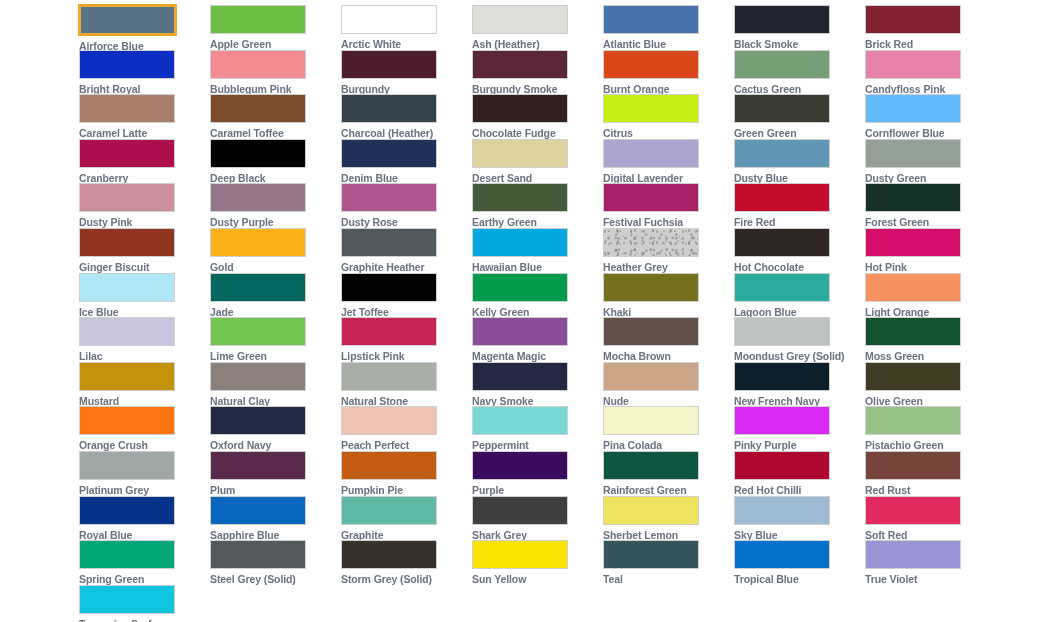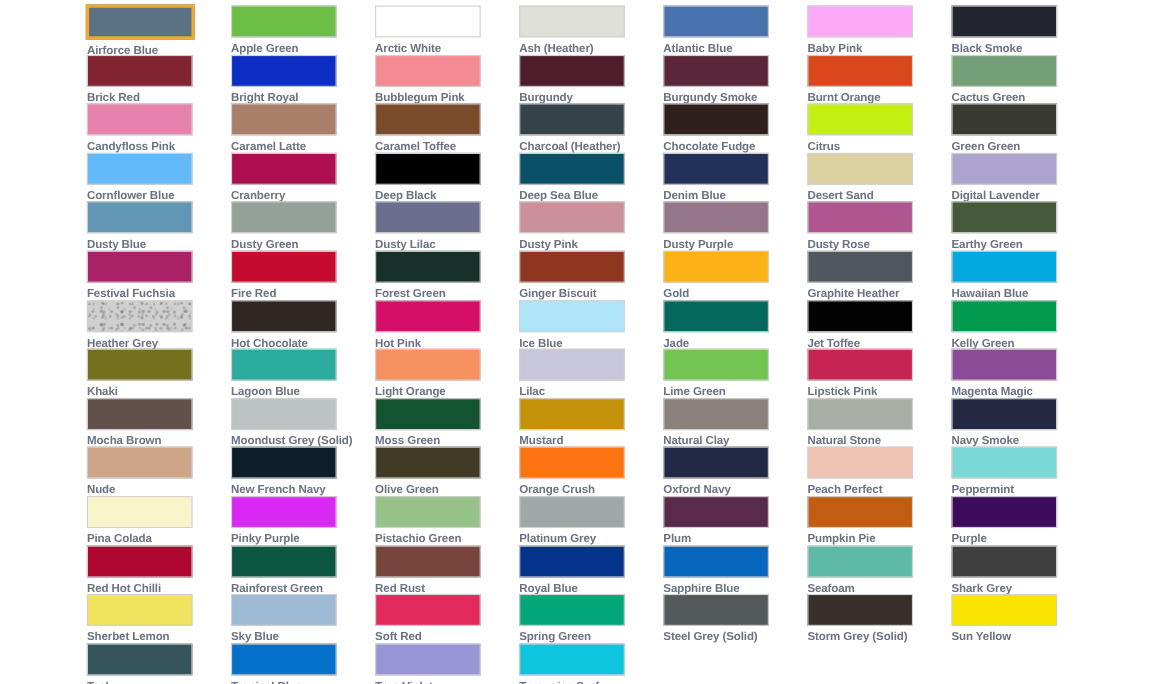--- a/index.html
+++ b/index.html
@@ -65,46 +65,43 @@
 </style>
 </head>
 <body>
 
 <div id="swatch-grid">
     <div class="swatch-cell selected"><span class="swatch-chip" style="background-color: rgb(90, 115, 132);"></span><span class="swatch-label">Airforce Blue</span></div>
     <div class="swatch-cell"><span class="swatch-chip" style="background-color: rgb(108, 190, 69);"></span><span class="swatch-label">Apple Green</span></div>
     <div class="swatch-cell"><span class="swatch-chip" style="background-color: rgb(255, 255, 255);"></span><span class="swatch-label">Arctic White</span></div>
     <div class="swatch-cell"><span class="swatch-chip" style="background-color: rgb(222, 223, 216);"></span><span class="swatch-label">Ash (Heather)</span></div>
     <div class="swatch-cell"><span class="swatch-chip" style="background-color: rgb(72, 114, 173);"></span><span class="swatch-label">Atlantic Blue</span></div>
-    <div class="swatch-cell"><span class="swatch-chip" style="background-color: rgb(252, 170, 247);"></span><span class="swatch-label">Baby Pink</span></div>
     <div class="swatch-cell"><span class="swatch-chip" style="background-color: rgb(34, 37, 47);"></span><span class="swatch-label">Black Smoke</span></div>
     <div class="swatch-cell"><span class="swatch-chip" style="background-color: rgb(130, 35, 50);"></span><span class="swatch-label">Brick Red</span></div>
     <div class="swatch-cell"><span class="swatch-chip" style="background-color: rgb(13, 46, 194);"></span><span class="swatch-label">Bright Royal</span></div>
     <div class="swatch-cell"><span class="swatch-chip" style="background-color: rgb(244, 139, 146);"></span><span class="swatch-label">Bubblegum Pink</span></div>
     <div class="swatch-cell"><span class="swatch-chip" style="background-color: rgb(79, 28, 44);"></span><span class="swatch-label">Burgundy</span></div>
     <div class="swatch-cell"><span class="swatch-chip" style="background-color: rgb(91, 38, 57);"></span><span class="swatch-label">Burgundy Smoke</span></div>
     <div class="swatch-cell"><span class="swatch-chip" style="background-color: rgb(217, 72, 28);"></span><span class="swatch-label">Burnt Orange</span></div>
     <div class="swatch-cell"><span class="swatch-chip" style="background-color: rgb(117, 160, 119);"></span><span class="swatch-label">Cactus Green</span></div>
     <div class="swatch-cell"><span class="swatch-chip" style="background-color: rgb(230, 130, 171);"></span><span class="swatch-label">Candyfloss Pink</span></div>
     <div class="swatch-cell"><span class="swatch-chip" style="background-color: rgb(169, 127, 106);"></span><span class="swatch-label">Caramel Latte</span></div>
     <div class="swatch-cell"><span class="swatch-chip" style="background-color: rgb(122, 76, 44);"></span><span class="swatch-label">Caramel Toffee</span></div>
     <div class="swatch-cell"><span class="swatch-chip" style="background-color: rgb(53, 68, 74);"></span><span class="swatch-label">Charcoal (Heather)</span></div>
     <div class="swatch-cell"><span class="swatch-chip" style="background-color: rgb(47, 32, 28);"></span><span class="swatch-label">Chocolate Fudge Brownie</span></div>
     <div class="swatch-cell"><span class="swatch-chip" style="background-color: rgb(196, 239, 19);"></span><span class="swatch-label">Citrus</span></div>
     <div class="swatch-cell"><span class="swatch-chip" style="background-color: rgb(57, 58, 48);"></span><span class="swatch-label">Green Green</span></div>
     <div class="swatch-cell"><span class="swatch-chip" style="background-color: rgb(100, 185, 250);"></span><span class="swatch-label">Cornflower Blue</span></div>
     <div class="swatch-cell"><span class="swatch-chip" style="background-color: rgb(173, 14, 80);"></span><span class="swatch-label">Cranberry</span></div>
     <div class="swatch-cell"><span class="swatch-chip" style="background-color: rgb(1, 1, 1);"></span><span class="swatch-label">Deep Black</span></div>
-    <div class="swatch-cell"><span class="swatch-chip" style="background-color: rgb(8, 79, 103);"></span><span class="swatch-label">Deep Sea Blue</span></div>
     <div class="swatch-cell"><span class="swatch-chip" style="background-color: rgb(33, 49, 90);"></span><span class="swatch-label">Denim Blue</span></div>
     <div class="swatch-cell"><span class="swatch-chip" style="background-color: rgb(222, 209, 160);"></span><span class="swatch-label">Desert Sand</span></div>
     <div class="swatch-cell"><span class="swatch-chip" style="background-color: rgb(173, 163, 207);"></span><span class="swatch-label">Digital Lavender</span></div>
     <div class="swatch-cell"><span class="swatch-chip" style="background-color: rgb(98, 150, 181);"></span><span class="swatch-label">Dusty Blue</span></div>
     <div class="swatch-cell"><span class="swatch-chip" style="background-color: rgb(147, 161, 153);"></span><span class="swatch-label">Dusty Green</span></div>
-    <div class="swatch-cell"><span class="swatch-chip" style="background-color: rgb(108, 110, 141);"></span><span class="swatch-label">Dusty Lilac</span></div>
     <div class="swatch-cell"><span class="swatch-chip" style="background-color: rgb(204, 144, 155);"></span><span class="swatch-label">Dusty Pink</span></div>
     <div class="swatch-cell"><span class="swatch-chip" style="background-color: rgb(148, 117, 138);"></span><span class="swatch-label">Dusty Purple</span></div>
     <div class="swatch-cell"><span class="swatch-chip" style="background-color: rgb(176, 86, 143);"></span><span class="swatch-label">Dusty Rose</span></div>
     <div class="swatch-cell"><span class="swatch-chip" style="background-color: rgb(69, 89, 59);"></span><span class="swatch-label">Earthy Green</span></div>
     <div class="swatch-cell"><span class="swatch-chip" style="background-color: rgb(169, 34, 104);"></span><span class="swatch-label">Festival Fuchsia</span></div>
     <div class="swatch-cell"><span class="swatch-chip" style="background-color: rgb(197, 12, 46);"></span><span class="swatch-label">Fire Red</span></div>
     <div class="swatch-cell"><span class="swatch-chip" style="background-color: rgb(24, 48, 42);"></span><span class="swatch-label">Forest Green</span></div>
     <div class="swatch-cell"><span class="swatch-chip" style="background-color: rgb(142, 54, 32);"></span><span class="swatch-label">Ginger Biscuit</span></div>
     <div class="swatch-cell"><span class="swatch-chip" style="background-color: rgb(251, 178, 22);"></span><span class="swatch-label">Gold</span></div>
     <div class="swatch-cell"><span class="swatch-chip" style="background-color: rgb(79, 88, 92);"></span><span class="swatch-label">Graphite Heather</span></div>
@@ -137,26 +134,26 @@
     <div class="swatch-cell"><span class="swatch-chip" style="background-color: rgb(33, 41, 68);"></span><span class="swatch-label">Oxford Navy</span></div>
     <div class="swatch-cell"><span class="swatch-chip" style="background-color: rgb(238, 195, 179);"></span><span class="swatch-label">Peach Perfect</span></div>
     <div class="swatch-cell"><span class="swatch-chip" style="background-color: rgb(121, 216, 213);"></span><span class="swatch-label">Peppermint</span></div>
     <div class="swatch-cell"><span class="swatch-chip" style="background-color: rgb(248, 244, 201);"></span><span class="swatch-label">Pina Colada</span></div>
     <div class="swatch-cell"><span class="swatch-chip" style="background-color: rgb(217, 39, 244);"></span><span class="swatch-label">Pinky Purple</span></div>
     <div class="swatch-cell"><span class="swatch-chip" style="background-color: rgb(150, 194, 137);"></span><span class="swatch-label">Pistachio Green</span></div>
     <div class="swatch-cell"><span class="swatch-chip" style="background-color: rgb(160, 168, 167);"></span><span class="swatch-label">Platinum Grey</span></div>
     <div class="swatch-cell"><span class="swatch-chip" style="background-color: rgb(90, 42, 77);"></span><span class="swatch-label">Plum</span></div>
     <div class="swatch-cell"><span class="swatch-chip" style="background-color: rgb(194, 92, 18);"></span><span class="swatch-label">Pumpkin Pie</span></div>
     <div class="swatch-cell"><span class="swatch-chip" style="background-color: rgb(61, 11, 94);"></span><span class="swatch-label">Purple</span></div>
+    <div class="swatch-cell"><span class="swatch-chip" style="background-color: rgb(13, 86, 65);"></span><span class="swatch-label">Rainforest Green</span></div>
     <div class="swatch-cell"><span class="swatch-chip" style="background-color: rgb(176, 7, 48);"></span><span class="swatch-label">Red Hot Chilli</span></div>
-    <div class="swatch-cell"><span class="swatch-chip" style="background-color: rgb(13, 86, 65);"></span><span class="swatch-label">Rainforest Green</span></div>
     <div class="swatch-cell"><span class="swatch-chip" style="background-color: rgb(118, 68, 58);"></span><span class="swatch-label">Red Rust</span></div>
     <div class="swatch-cell"><span class="swatch-chip" style="background-color: rgb(5, 50, 138);"></span><span class="swatch-label">Royal Blue</span></div>
     <div class="swatch-cell"><span class="swatch-chip" style="background-color: rgb(7, 102, 189);"></span><span class="swatch-label">Sapphire Blue</span></div>
-    <div class="swatch-cell"><span class="swatch-chip" style="background-color: rgb(94, 186, 166);"></span><span class="swatch-label">Seafoam</span></div>
+    <div class="swatch-cell"><span class="swatch-chip" style="background-color: rgb(94, 186, 166);"></span><span class="swatch-label">Graphite</span></div>
     <div class="swatch-cell"><span class="swatch-chip" style="background-color: rgb(63, 63, 63);"></span><span class="swatch-label">Shark Grey</span></div>
     <div class="swatch-cell"><span class="swatch-chip" style="background-color: rgb(239, 226, 92);"></span><span class="swatch-label">Sherbet Lemon</span></div>
     <div class="swatch-cell"><span class="swatch-chip" style="background-color: rgb(158, 186, 212);"></span><span class="swatch-label">Sky Blue</span></div>
     <div class="swatch-cell"><span class="swatch-chip" style="background-color: rgb(227, 42, 92);"></span><span class="swatch-label">Soft Red</span></div>
     <div class="swatch-cell"><span class="swatch-chip" style="background-color: rgb(3, 167, 120);"></span><span class="swatch-label">Spring Green</span></div>
     <div class="swatch-cell"><span class="swatch-chip" style="background-color: rgb(84, 90, 91);"></span><span class="swatch-label">Steel Grey (Solid)</span></div>
     <div class="swatch-cell"><span class="swatch-chip" style="background-color: rgb(55, 49, 41);"></span><span class="swatch-label">Storm Grey (Solid)</span></div>
     <div class="swatch-cell"><span class="swatch-chip" style="background-color: rgb(249, 227, 0);"></span><span class="swatch-label">Sun Yellow</span></div>
     <div class="swatch-cell"><span class="swatch-chip" style="background-color: rgb(52, 83, 90);"></span><span class="swatch-label">Teal</span></div>
     <div class="swatch-cell"><span class="swatch-chip" style="background-color: rgb(5, 113, 203);"></span><span class="swatch-label">Tropical Blue</span></div>

